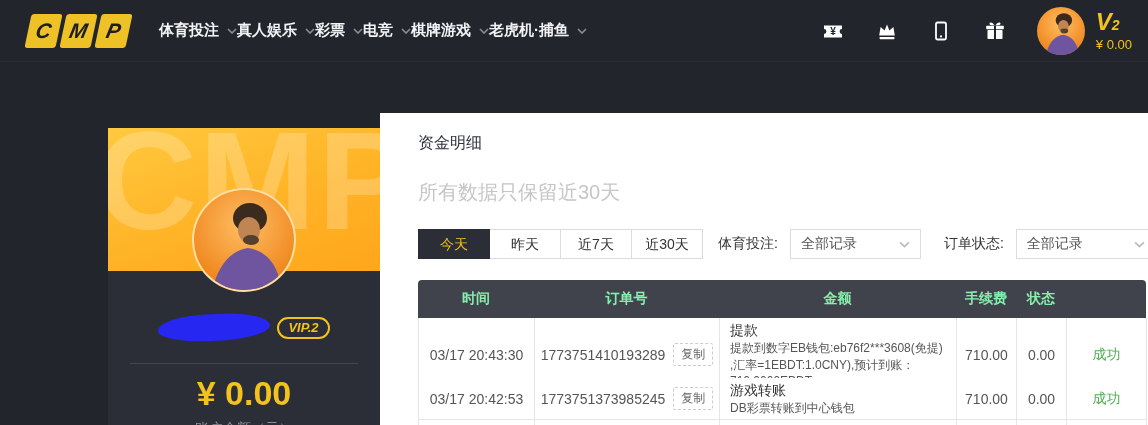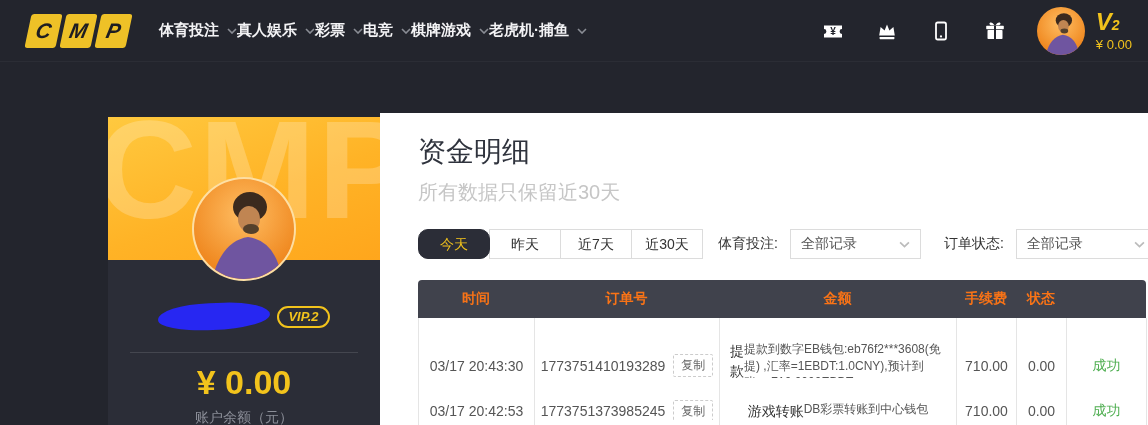--- a/index.html
+++ b/index.html
@@ -49,21 +49,21 @@
   }
   .avatar.small{width:48px;height:48px;}
   .avatar svg{display:block;width:100%;height:100%;}
   .user-meta{display:flex;flex-direction:column;line-height:1.1;}
   .vip-line{color:var(--accent);font-style:italic;font-weight:900;}
   .vip-line .v{font-size:24px;}
   .vip-line .lvl{font-size:14px;}
   .user-balance{color:var(--accent);font-size:13px;margin-top:2px;}
   
   .sidebar{
-    position:absolute;left:108px;top:117px;width:272px;bottom:0;
+    position:absolute;left:108px;top:128px;width:272px;bottom:0;
     background:var(--sidebar-bg);
     text-decoration:underline;
   }
   .banner{
     position:absolute;top:0;left:0;right:0;height:143px;overflow:hidden;
     background:linear-gradient(160deg,#ffc93f 0%,#ffb326 55%,#ffa61c 100%);
   }
   .banner .watermark{
     position:absolute;left:-12px;top:-28px;
     font-size:140px;font-weight:800;letter-spacing:2px;
@@ -97,68 +97,68 @@
   }
   .side-balance-label{
     position:absolute;top:292px;left:0;right:0;text-align:center;
     color:#8b8e98;font-size:14px;
   }
   
   .main{
     position:absolute;left:380px;top:113px;right:0;bottom:0;
     background:#ffffff;overflow:hidden;
   }
-  .page-title{position:absolute;left:38px;top:20px;font-size:28px;color:#2f333d;font-weight:400;}
+  .page-title{position:absolute;left:38px;top:20px;font-size:16px;color:#2f333d;font-weight:400;}
   .page-subtitle{position:absolute;left:38px;top:66px;font-size:20px;color:#c6c6c6;}
   .filter-row{position:absolute;left:38px;top:116px;height:30px;display:flex;align-items:center;}
   .tabs{display:flex;}
   .tab{
     width:72px;height:30px;line-height:28px;text-align:center;
     font-size:14px;color:#333;background:#fff;border:1px solid #dcdcdc;
     cursor:pointer;margin-left:-1px;
   }
   .tab:first-child{margin-left:0;}
   .tab.active{
     background:var(--sidebar-bg);color:var(--accent);
-    border-color:var(--sidebar-bg);position:relative;z-index:1;border-radius:10px;
+    border-color:var(--sidebar-bg);position:relative;z-index:1;
   }
   .filter-group{display:flex;align-items:center;}
   .filter-group .flabel{font-size:14px;color:#333;margin-right:12px;white-space:nowrap;}
   .select-box{
     height:30px;border:1px solid #dcdcdc;background:#fff;cursor:pointer;
     display:flex;align-items:center;justify-content:space-between;
     padding:12px 10px;font-size:14px;color:#555;
   }
   .fg1{margin-left:15px;}
   .fg1 .select-box{width:131px;}
   .fg2{margin-left:23px;}
   .fg2 .select-box{width:140px;}
   
   .tbl{position:absolute;left:38px;top:167px;width:728px;}
   .tbl-row{display:grid;grid-template-columns:116px 185px 237px 60px 50px 80px;}
   .tbl-head{
     background:var(--thead-bg);height:38px;border-radius:4px 4px 0 0;overflow:hidden;
   }
   .tbl-head .hcell{
     display:flex;align-items:center;justify-content:center;
-    color:#f97316;font-size:14px;font-weight:700;
+    color:#86efac;font-size:14px;font-weight:700;
   }
   .tbl-body{border-left:1px solid #e5e5e5;}
   .tbl-body .cell{
     border-right:1px solid #e5e5e5;border-bottom:1px solid #e5e5e5;
     display:flex;align-items:center;justify-content:center;
     font-size:14px;color:#555;background:#fff;
   }
   .row-1{height:60px;}
   .row-2{height:42px;}
   .row-stub{height:5px;}
   .row-stub .cell{border-bottom:none;}
   .cell.type{
-    align-items:flex-start;justify-content:center;
-    padding:23px 10px;
+    flex-direction:column;align-items:flex-start;justify-content:center;
+    padding:2px 10px;
   }
   .type-title{font-size:14px;color:#333;line-height:1.45;}
   .type-detail{font-size:12px;color:#555;line-height:1.38;}
   .copy-btn{
     margin-left:8px;font-size:12px;color:#666;background:#fff;
     border:1px dashed #ccc;border-radius:2px;padding:2px 7px;cursor:pointer;
   }
   .cell.status{color:var(--success);}
 </style>
 </head>

